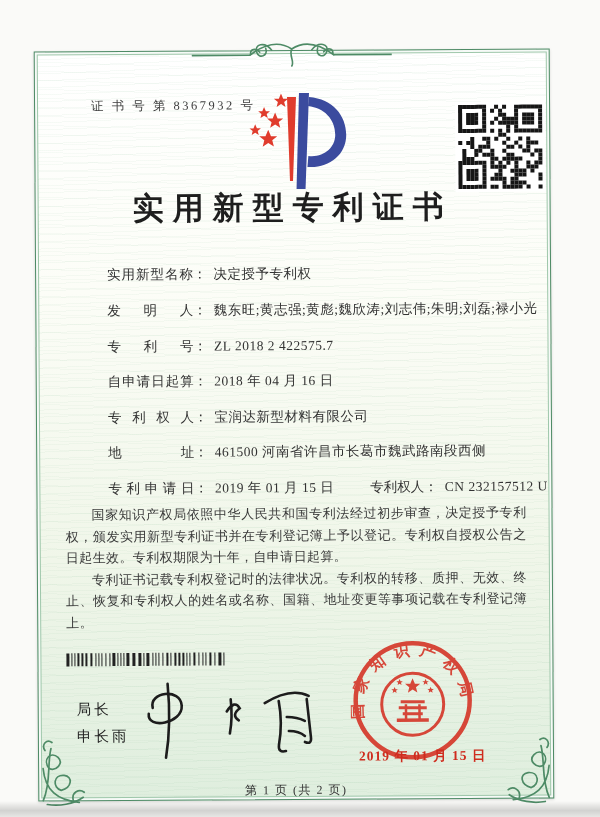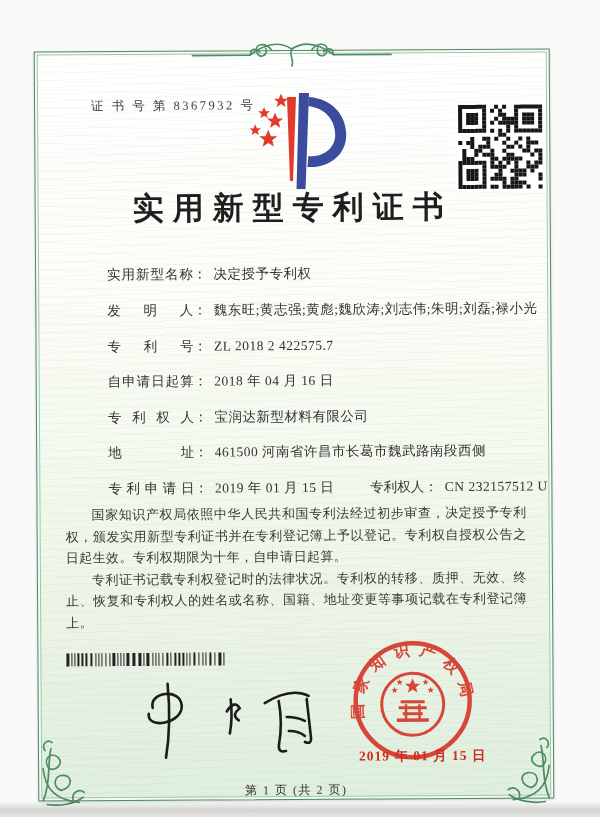--- a/index.html
+++ b/index.html
@@ -619,20 +619,24 @@
       <i style="width: 2px; margin-right: 3px;"></i>
       <i style="width: 1px; margin-right: 3px;"></i>
       <i style="width: 1px; margin-right: 2px;"></i>
       <i style="width: 1px; margin-right: 3px;"></i>
       <i style="width: 2px; margin-right: 3px;"></i>
       <i style="width: 1px; margin-right: 3px;"></i>
       <i style="width: 3px; margin-right: 2px;"></i>
       <i style="width: 1px; margin-right: 2px;"></i>
     </div>
 
+  <div class="abs director">
+    <div>局长</div>
+    <div>申长雨</div>
+  </div>
 
   <svg class="abs signature" viewBox="0 0 210 84">
     <g fill="none" stroke="#1c1c1c" stroke-width="2.6" stroke-linecap="round">
       <path d="M18,30 C14,14 46,10 47,28 C48,46 12,52 14,36"></path>
       <path d="M33,6 C35,28 35,56 31,80"></path>
       <path d="M92,34 q8,-12 13,-3 q-9,7 -1,12"></path>
       <path d="M96,22 q2,18 -1,34"></path>
       <path d="M130,26 q26,-16 44,-7"></path>
       <path d="M144,24 q4,22 0,44 q-1,8 7,6"></path>
       <path d="M172,22 l4,38 q1,8 -6,5"></path>

